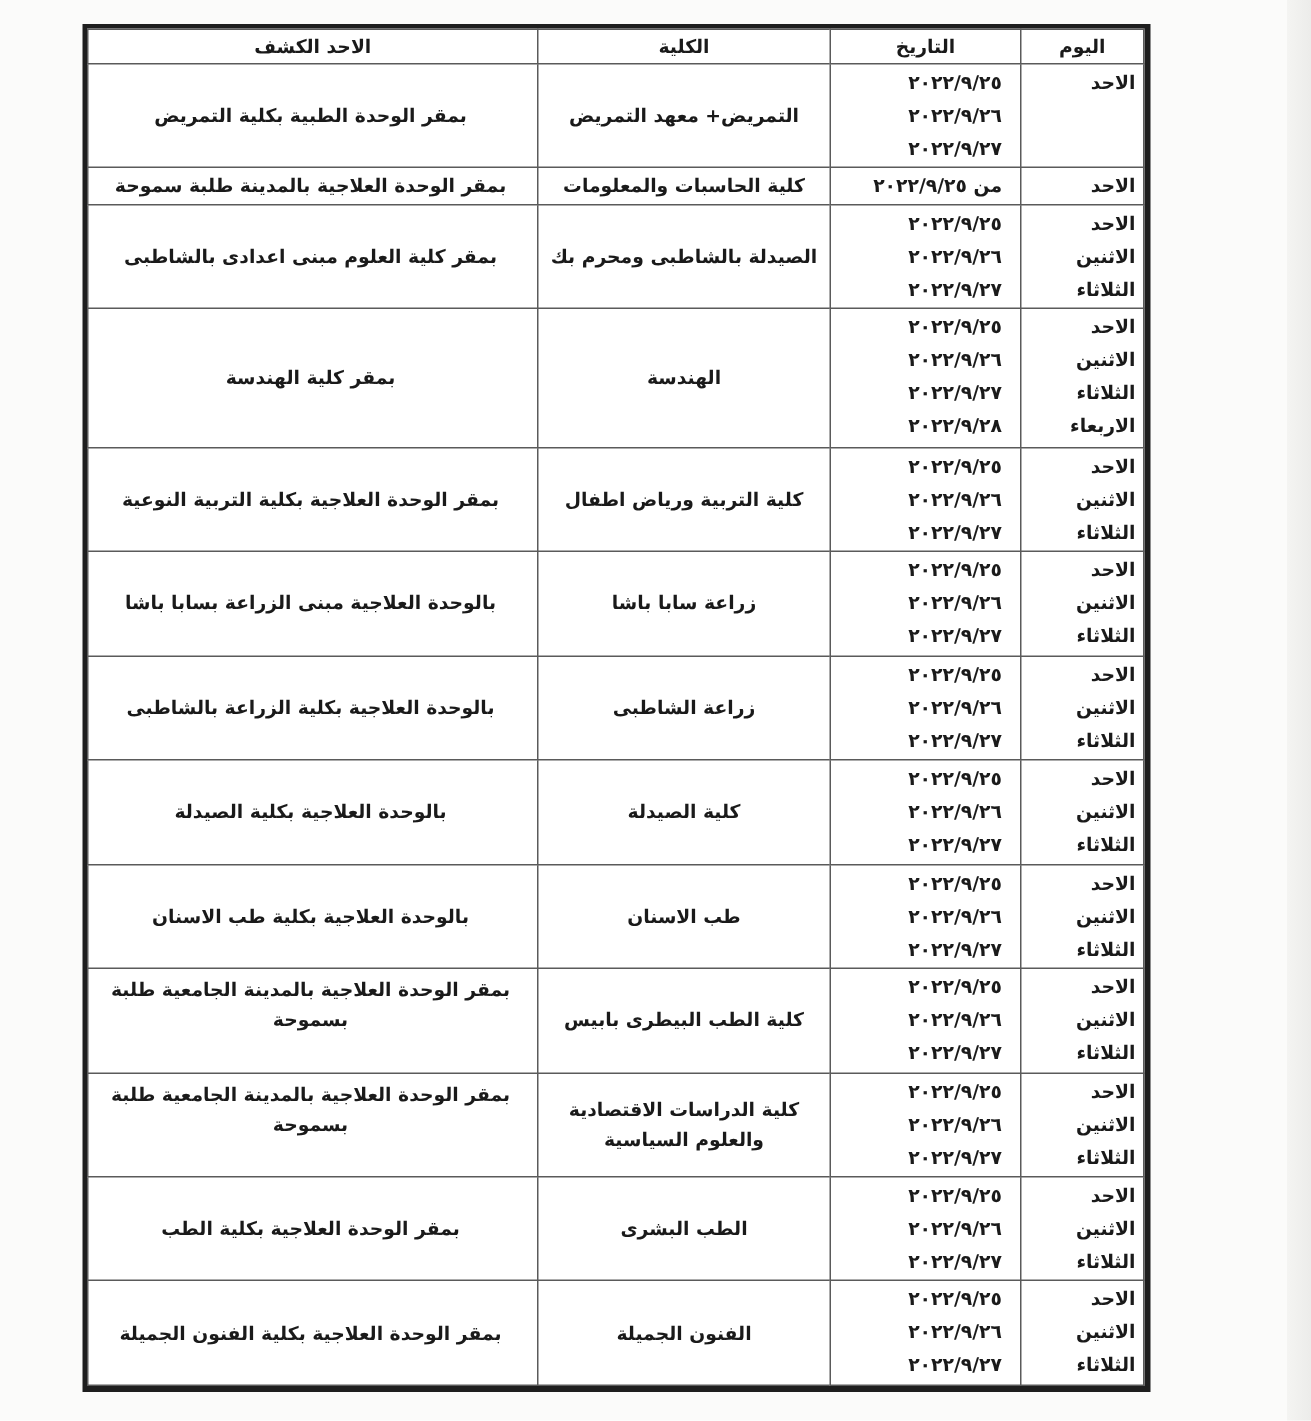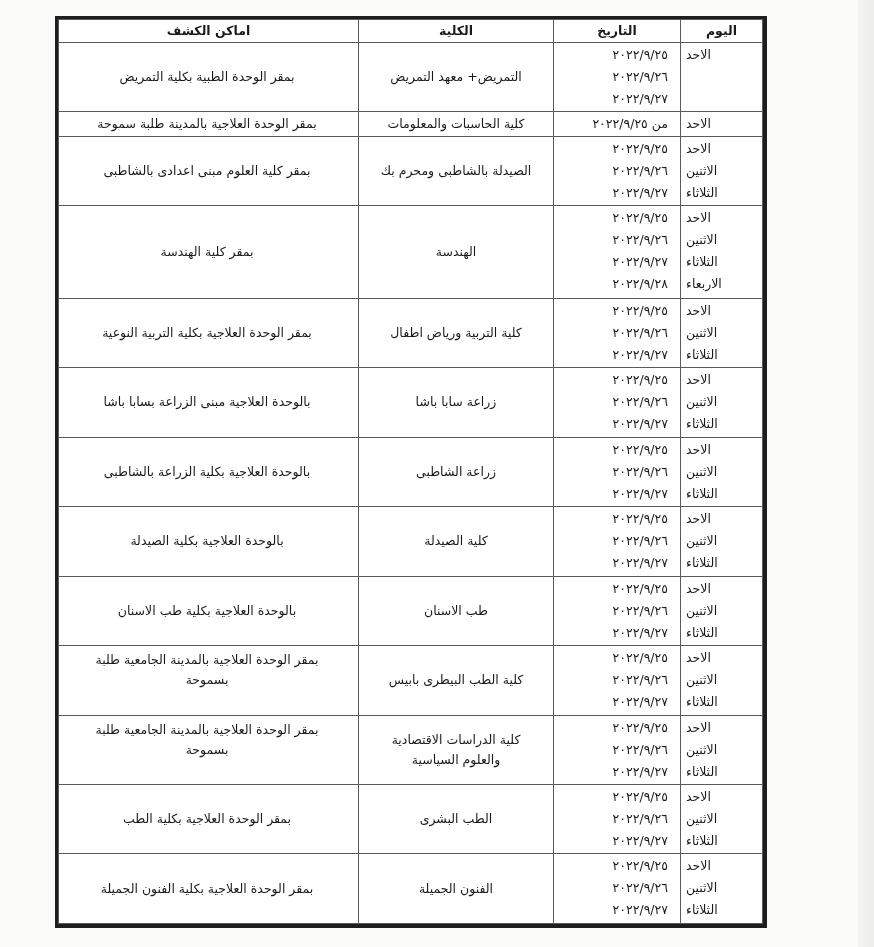--- a/index.html
+++ b/index.html
@@ -23,30 +23,30 @@
   table {
     width: 100%; height: 100%;
     border-collapse: collapse;
     direction: rtl;
     table-layout: fixed;
     color: #1a1a1a;
   }
   td, th {
     border: 1px solid #5a5a5a;
     font-size: 12.5px;
-    font-weight: normal;
+    font-weight: bold;
     padding: 0 5px;
     vertical-align: middle;
     line-height: 22px;
     overflow: hidden;
   }
   th { font-weight: bold; height: 22px; }
   th.c-day, th.c-date { text-align: center; }
   th.c-college, th.c-location { text-align: center; }
-  td.c-day { text-align: left; vertical-align: top; padding-top: 1px; }
+  td.c-day { text-align: right; vertical-align: top; padding-top: 1px; }
   td.c-date { text-align: right; vertical-align: top; padding-top: 1px; padding-right: 12px; }
   td.c-college { text-align: center; }
   td.c-location { text-align: center; padding-right: 8px; }
   td.c-location.wrap { line-height: 20px; vertical-align: top; padding-top: 4px; }
   td.c-college.wrap { line-height: 20px; }
   .line { display: block; white-space: nowrap; }
   col.w-day { width: 82px; }
   col.w-date { width: 127px; }
   col.w-college { width: 195px; }
   col.w-location { width: auto; }
@@ -66,21 +66,21 @@
       <col class="w-day">
         <col class="w-date">
         <col class="w-college">
         <col class="w-location">
     </colgroup>
     <thead>
       <tr class="r-header">
         <th class="c-day">اليوم</th>
         <th class="c-date">التاريخ</th>
         <th class="c-college">الكلية</th>
-        <th class="c-location">اماكن الكشف</th>
+        <th class="c-location">الاحد الكشف</th>
       </tr>
     </thead>
     <tbody id="rows">
         <tr class="r-3">
           <td class="c-day">
             <span class="line">الاحد</span>
           </td>
           <td class="c-date">
             <span class="line">٢٠٢٢/٩/٢٥</span>
             <span class="line">٢٠٢٢/٩/٢٦</span>

